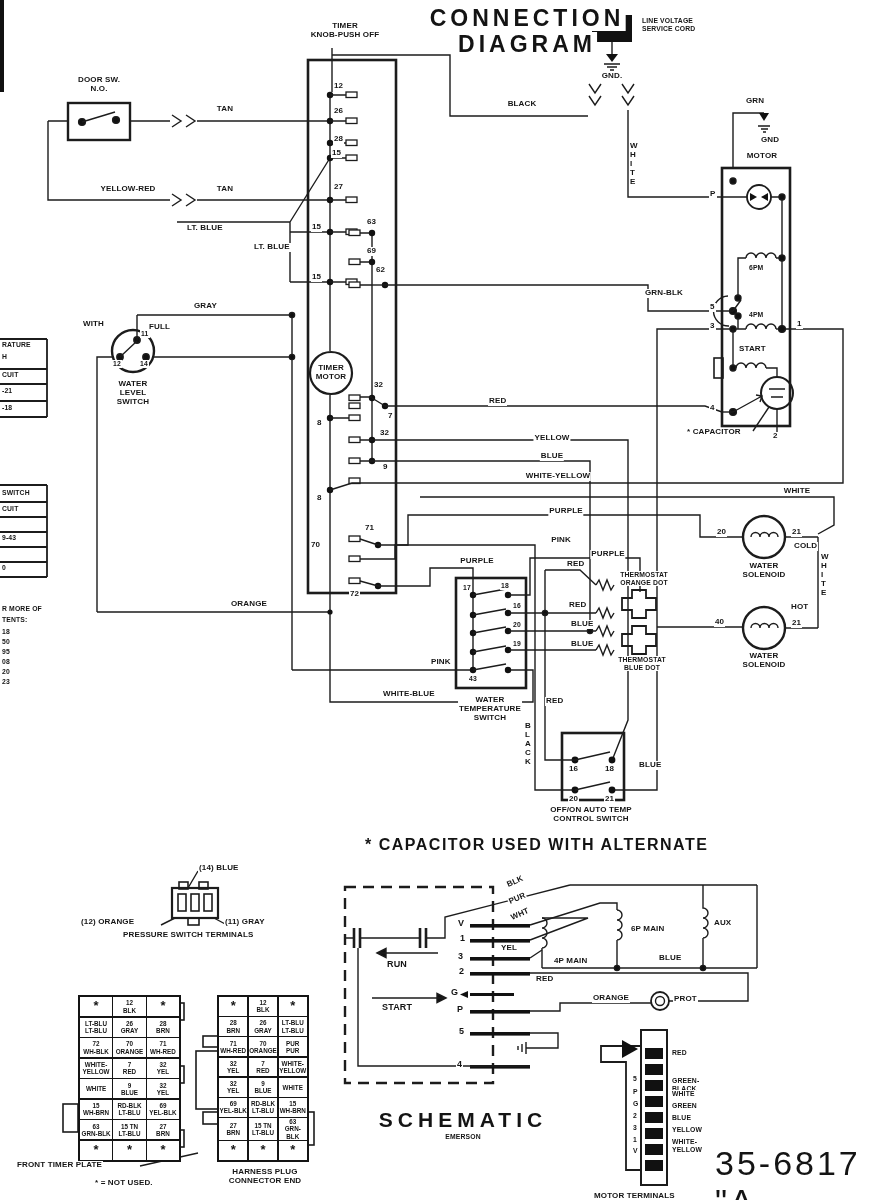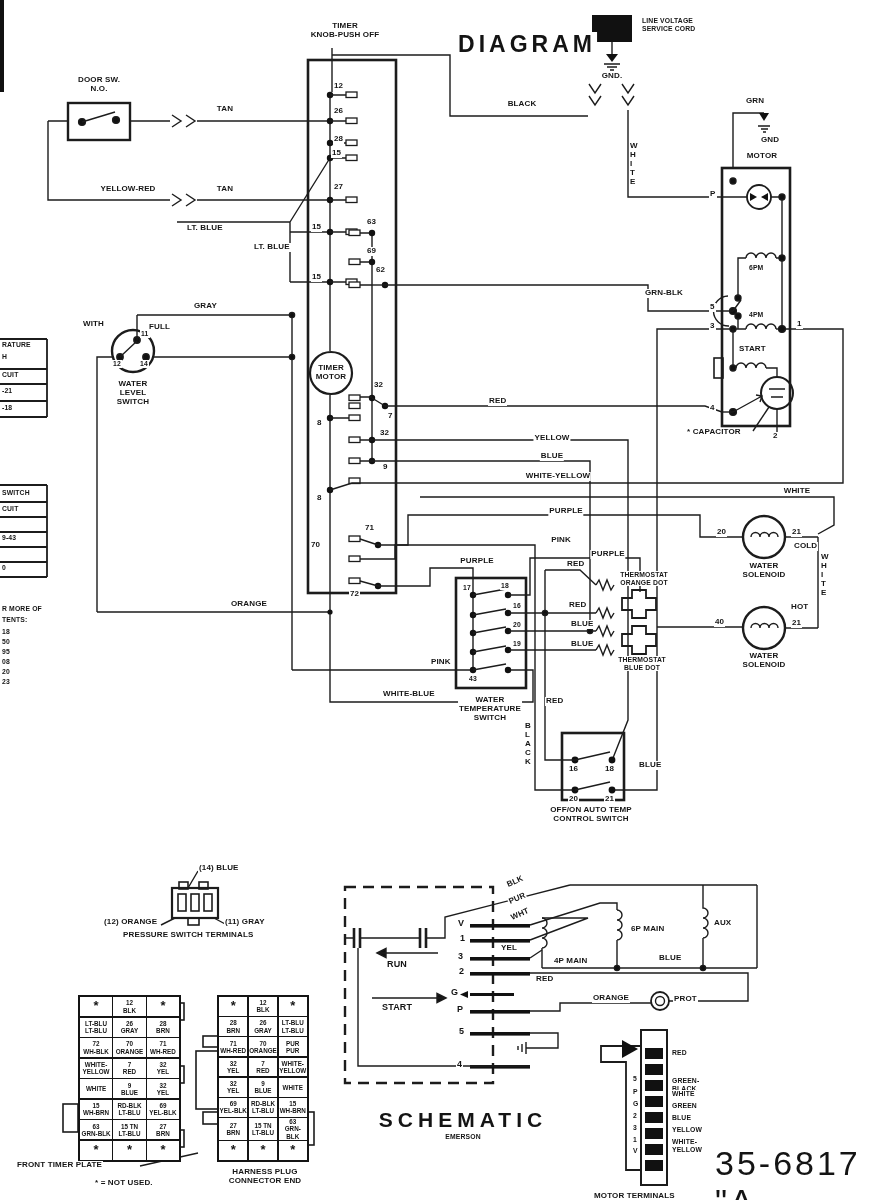--- a/index.html
+++ b/index.html
@@ -283,20 +283,21 @@
       <path d="M622,1040 l16,9 l-16,9 z"></path>
     </g>
 
     <path d="M0,339 H47 M0,369 H47 M0,384 H47 M0,401 H47 M0,417 H47 M47,339 V417" stroke-width="1.8"></path>
     <path d="M0,485 H47 M0,502 H47 M0,517 H47 M0,532 H47 M0,547 H47 M0,562 H47 M0,577 H47 M47,485 V577" stroke-width="1.8"></path>
   </g>
 </svg>
 
 <div class="lb ctr" style="left:345px;top:22px">TIMER
 KNOB-PUSH OFF</div>
+<div class="lb ctr title" style="left:527px;top:6px">CONNECTION</div>
 <div class="lb ctr title" style="left:527px;top:32px">DIAGRAM</div>
 <div class="lb s7" style="left:641px;top:17px">LINE VOLTAGE
 SERVICE CORD</div>
 <div class="lb ctr" style="left:612px;top:72px">GND.</div>
 <div class="lb ctr" style="left:522px;top:100px">BLACK</div>
 <div class="lb" style="left:629px;top:142px">W
 H
 I
 T
 E</div>
@@ -409,20 +410,21 @@
 C
 K</div>
 <div class="lb" style="left:638px;top:761px">BLUE</div>
 <div class="lb" style="left:568px;top:765px">16</div>
 <div class="lb" style="left:604px;top:765px">18</div>
 <div class="lb" style="left:568px;top:795px">20</div>
 <div class="lb" style="left:604px;top:795px">21</div>
 <div class="lb ctr" style="left:591px;top:806px">OFF/ON AUTO TEMP
 CONTROL SWITCH</div>
 
+<div class="lb note" style="left:364px;top:836px">* CAPACITOR USED WITH ALTERNATE</div>
 
 <div class="lb s9" style="left:386px;top:959px">RUN</div>
 <div class="lb s9" style="left:381px;top:1002px">START</div>
 <div class="lb s9" style="left:457px;top:918px">V</div>
 <div class="lb s9" style="left:459px;top:933px">1</div>
 <div class="lb s9" style="left:457px;top:951px">3</div>
 <div class="lb s9" style="left:458px;top:966px">2</div>
 <div class="lb s9" style="left:450px;top:987px">G</div>
 <div class="lb s9" style="left:456px;top:1004px">P</div>
 <div class="lb s9" style="left:458px;top:1026px">5</div>
@@ -435,21 +437,21 @@
 <div class="lb" style="left:592px;top:994px">ORANGE</div>
 <div class="lb" style="left:658px;top:954px">BLUE</div>
 <div class="lb" style="left:553px;top:957px">4P MAIN</div>
 <div class="lb" style="left:630px;top:925px">6P MAIN</div>
 <div class="lb" style="left:713px;top:919px">AUX</div>
 <div class="lb" style="left:673px;top:995px">PROT</div>
 <div class="lb ctr schemt" style="left:463px;top:1108px">SCHEMATIC</div>
 <div class="lb ctr s7" style="left:463px;top:1133px">EMERSON</div>
 
 <div class="lb" style="left:198px;top:864px">(14) BLUE</div>
-<div class="lb" style="left:103px;top:918px">(12) ORANGE</div>
+<div class="lb" style="left:80px;top:918px">(12) ORANGE</div>
 <div class="lb" style="left:224px;top:918px">(11) GRAY</div>
 <div class="lb" style="left:122px;top:931px">PRESSURE SWITCH TERMINALS</div>
 
 <div class="lb" style="left:16px;top:1161px">FRONT TIMER PLATE</div>
 <div class="lb" style="left:94px;top:1179px">* = NOT USED.</div>
 <div class="lb ctr" style="left:265px;top:1168px">HARNESS PLUG
 CONNECTOR END</div>
 <div class="lb" style="left:593px;top:1192px">MOTOR TERMINALS</div>
 <div class="lb pn" style="left:714px;top:1144px">35-6817 "A</div>
 

